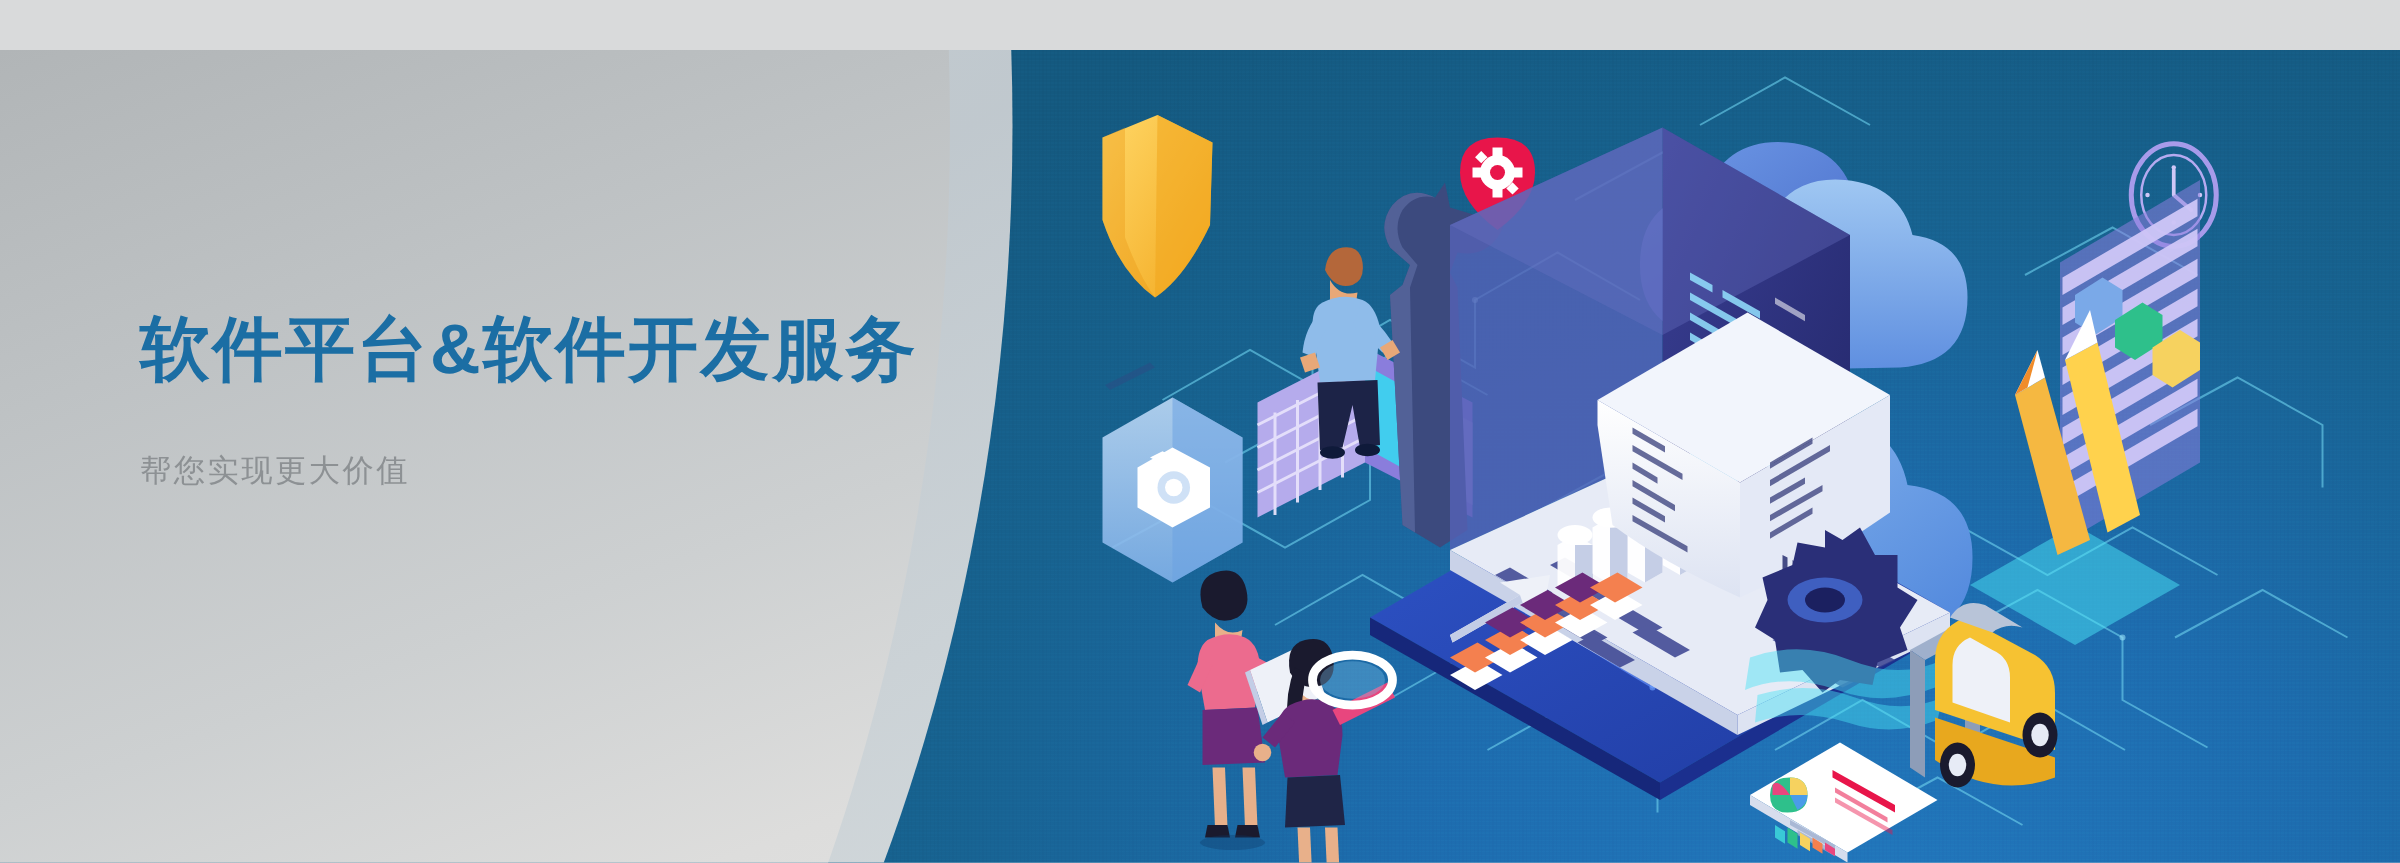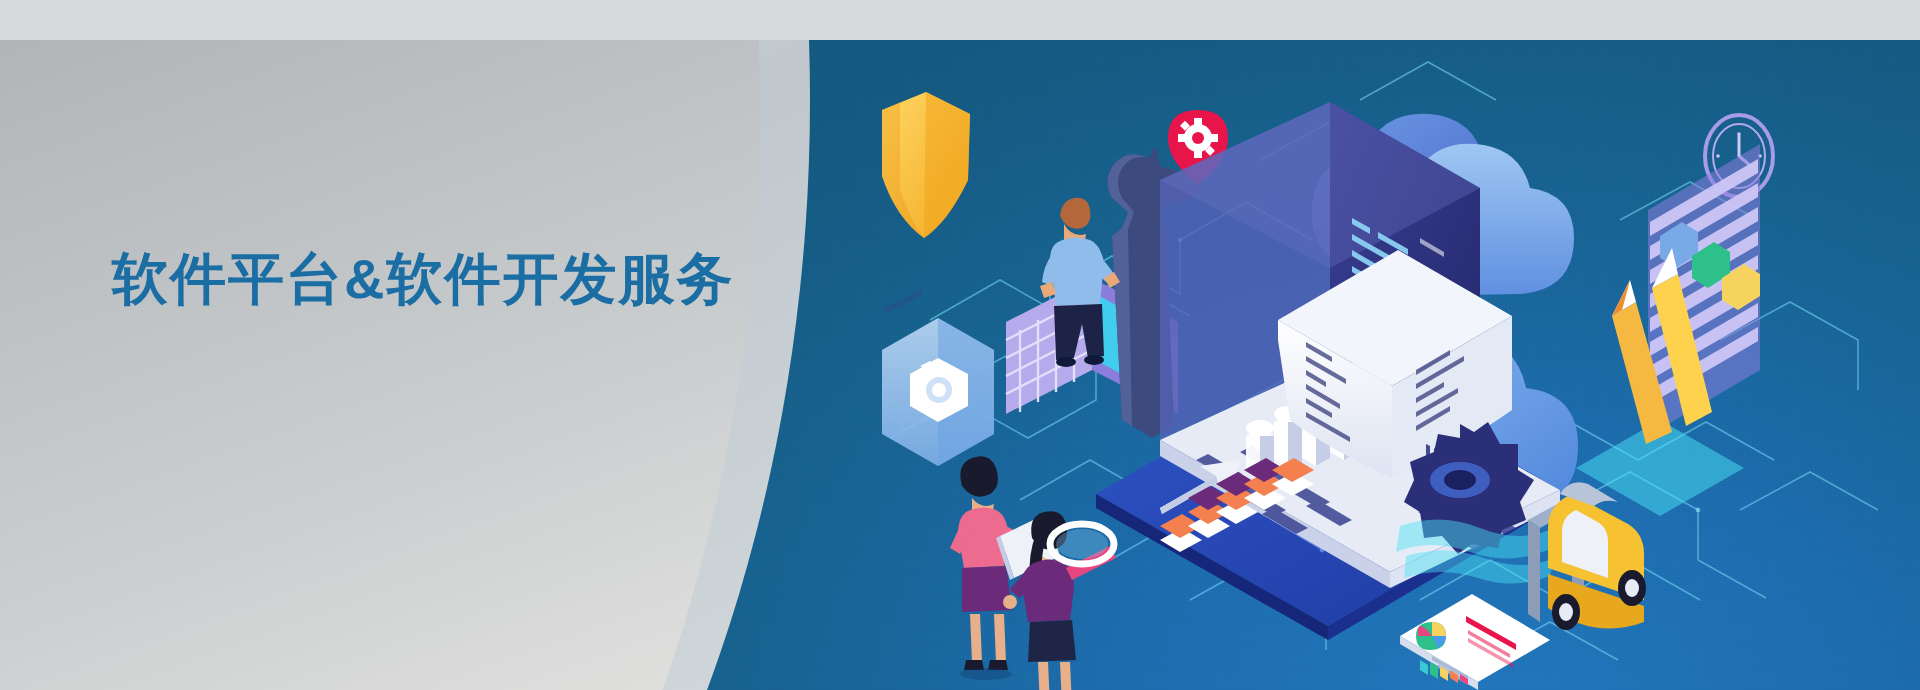--- a/index.html
+++ b/index.html
@@ -501,15 +501,16 @@
       <ellipse cx="706" cy="572" rx="14" ry="18" fill="#1a1a2e"></ellipse>
       <ellipse cx="706" cy="572" rx="7" ry="9" fill="#e7ebf6"></ellipse>
       <ellipse cx="772" cy="548" rx="14" ry="18" fill="#1a1a2e"></ellipse>
       <ellipse cx="772" cy="548" rx="7" ry="9" fill="#e7ebf6"></ellipse>
     </g>
 
   </svg>
 
   <div class="copy">
     <h1 class="headline">软件平台&amp;软件开发服务</h1>
+    <p class="subhead">帮您实现更大价值</p>
   </div>
 
 </div>
 
 </body></html>

